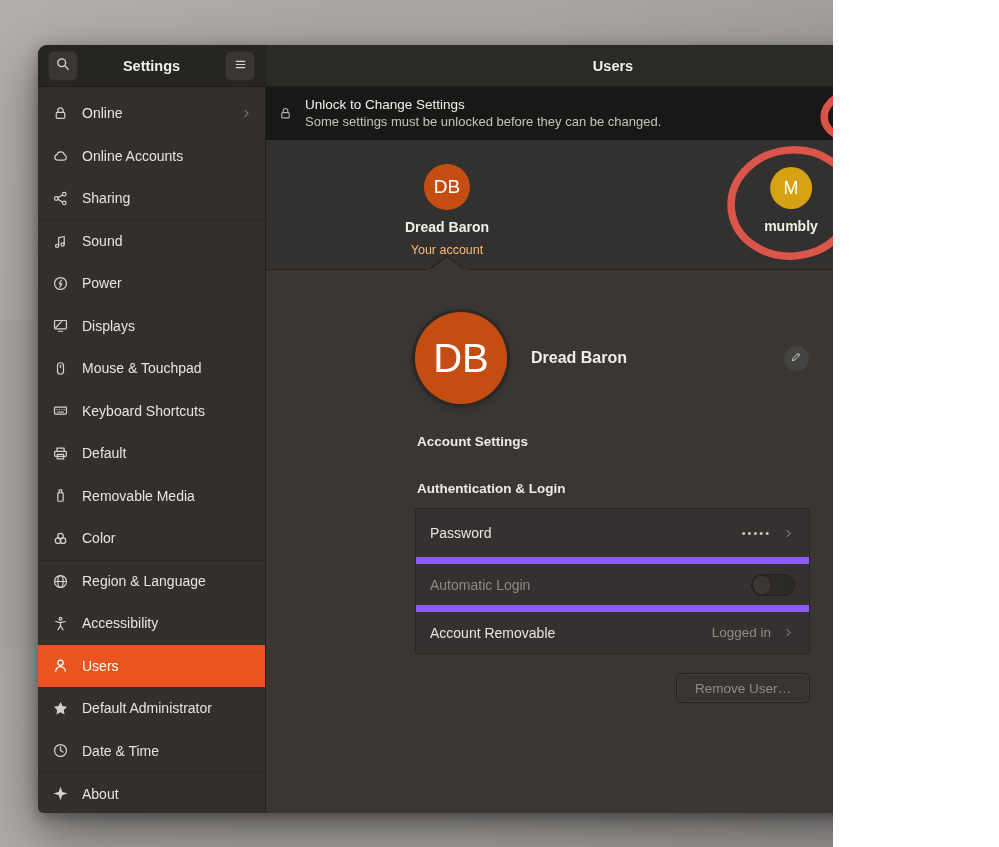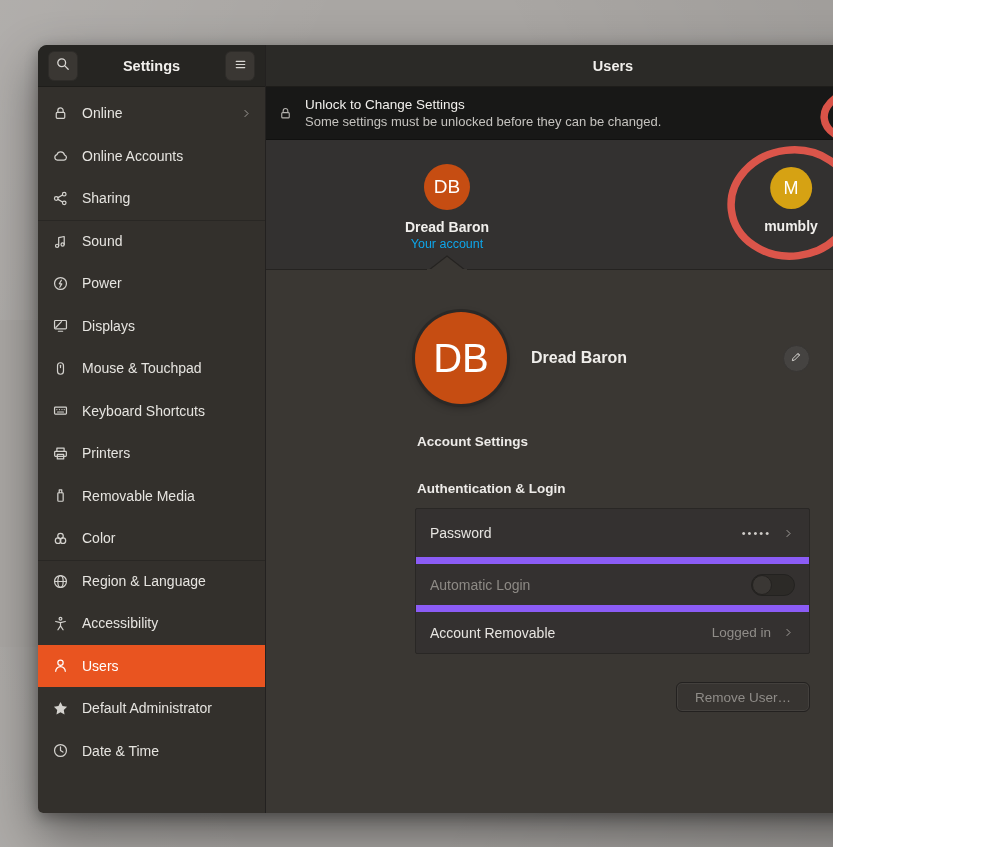--- a/index.html
+++ b/index.html
@@ -50,21 +50,21 @@
   .banner .lock svg { width:15px; height:15px; }
   .banner-title { color:#f2f0ed; font-weight:normal; font-size:13.5px; }
   .banner-sub { color:#c5c3bf; font-size:13px; margin-top:2px; }
   .unlock-btn { margin-left:auto; background:#3d3b38; border:1px solid #1c1b19; color:#dddbd7; font-size:13.5px;
                 border-radius:5px; padding:5px 17px; height:28px; cursor:pointer; font-family:inherit; }
 
   .carousel { height:130px; background:#333130; position:relative; border-bottom:1px solid #252321; flex:none; }
   .c-user { position:absolute; transform:translateX(-50%); text-align:center; cursor:pointer; }
   .c-avatar { border-radius:50%; color:#ffffff; display:flex; align-items:center; justify-content:center; margin:0 auto; }
   .c-name { font-size:14px; font-weight:bold; color:#f1efec; margin-top:9px; }
-  .c-sub { font-size:12.5px; color:#0ea5e9; margin-top:2px; }
+  .c-sub { font-size:12.5px; color:#fdba74; margin-top:8px; }
   .pointer { position:absolute; bottom:-1px; }
 
   .panel { flex:1; position:relative; }
   .panel-col { width:395px; margin-left:149px; padding-top:42px; }
 
   .profile-row { display:flex; align-items:center; }
   .big-avatar { width:92px; height:92px; border-radius:50%; color:#ffffff; font-size:40px;
                 display:flex; align-items:center; justify-content:center;
                 box-shadow:0 0 0 3px #2b2927, 0 3px 8px rgba(0,0,0,.35); flex:none; }
   .profile-name { font-size:16px; font-weight:bold; color:#f0eeeb; margin-left:24px; }
@@ -85,21 +85,21 @@
   .row-dots { font-size:11px; letter-spacing:2px; color:#cfccc8; }
   .chev { color:#a8a5a1; display:flex; }
   .chev svg { width:13px; height:13px; }
 
   .toggle { width:44px; height:22px; border-radius:11px; background:#2c2a27; border:1px solid #232220; position:relative; cursor:pointer; flex:none; }
   .toggle .knob { position:absolute; top:0; width:20px; height:20px; border-radius:50%; background:#3a3734; border:1px solid #242220; }
   .toggle.on .knob { right:0; }
   .toggle.off .knob { left:0; }
   .tgl-wrap { display:flex; justify-content:flex-end; margin-top:-22px; }
 
-  .remove-row { margin-top:28px; display:flex; justify-content:flex-end; }
+  .remove-row { margin-top:19px; display:flex; justify-content:flex-end; }
   .remove-btn { background:#373431; border:1px solid #232120; box-shadow:0 0 0 1px #43403d inset;
                 color:#8f8c88; font-size:13.5px; border-radius:6px; padding:6px 18px; height:30px; cursor:pointer; font-family:inherit; }
 
   .annotations { position:absolute; left:0; top:0; width:999px; height:847px; pointer-events:none; z-index:50; }
 </style>
 </head>
 <body>
 
 <div class="desktop">
   <div class="facet facet1"></div>
@@ -209,21 +209,21 @@
             <span>Keyboard Shortcuts</span>
           </div>
           <div class="sb-item">
             <span class="s-icon">
               <svg viewBox="0 0 16 16" fill="none" stroke="currentColor" stroke-width="1.15" stroke-linecap="round" stroke-linejoin="round">
                 <path d="M4.6 6V3h6.8v3"></path>
                 <rect x="2.5" y="6" width="11" height="4.7" rx="0.8"></rect>
                 <rect x="5" y="8.9" width="6" height="4.2"></rect>
               </svg>
             </span>
-            <span>Printers</span>
+            <span>Default</span>
           </div>
           <div class="sb-item">
             <span class="s-icon">
               <svg viewBox="0 0 16 16" fill="none" stroke="currentColor" stroke-width="1.15" stroke-linecap="round" stroke-linejoin="round">
                 <rect x="5.5" y="5.4" width="5" height="8" rx="0.8"></rect>
                 <path d="M6.8 5.4V2.7h2.4v2.7"></path>
               </svg>
             </span>
             <span>Removable Media</span>
           </div>
@@ -274,20 +274,28 @@
             <span>Default Administrator</span>
           </div>
           <div class="sb-item">
             <span class="s-icon">
               <svg viewBox="0 0 16 16" fill="none" stroke="currentColor" stroke-width="1.15" stroke-linecap="round" stroke-linejoin="round">
                 <circle cx="8" cy="8" r="5.6"></circle>
                 <path d="M8 4.6V8l2.3 1.5"></path>
               </svg>
             </span>
             <span>Date &amp; Time</span>
+          </div>
+          <div class="sb-item divider-before">
+            <span class="s-icon">
+              <svg viewBox="0 0 16 16">
+                <path d="M8 1.5 9.6 6.4 14.5 8 9.6 9.6 8 14.5 6.4 9.6 1.5 8 6.4 6.4z" fill="currentColor"></path>
+              </svg>
+            </span>
+            <span>About</span>
           </div>
         </nav>
     </aside>
 
     <section class="main">
 
       <div class="main-header">
         <div class="main-title">Users</div>
         <div class="win-controls">
           <button class="wc-btn">

